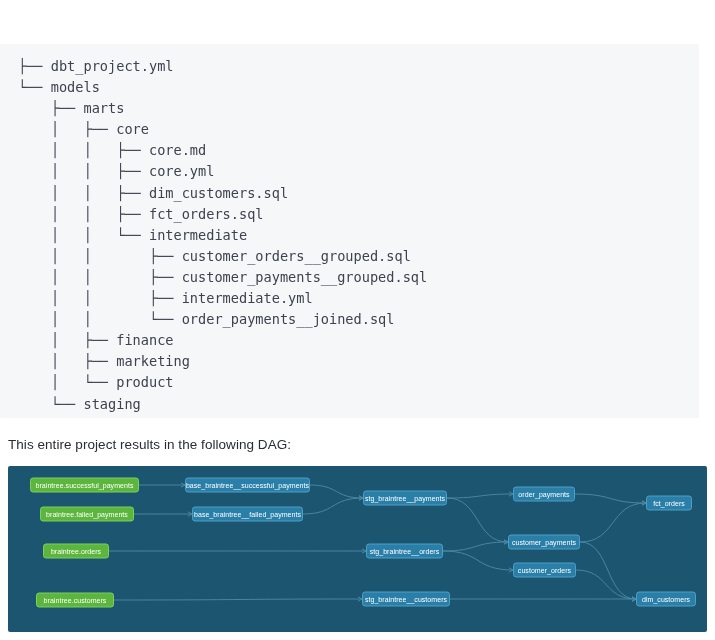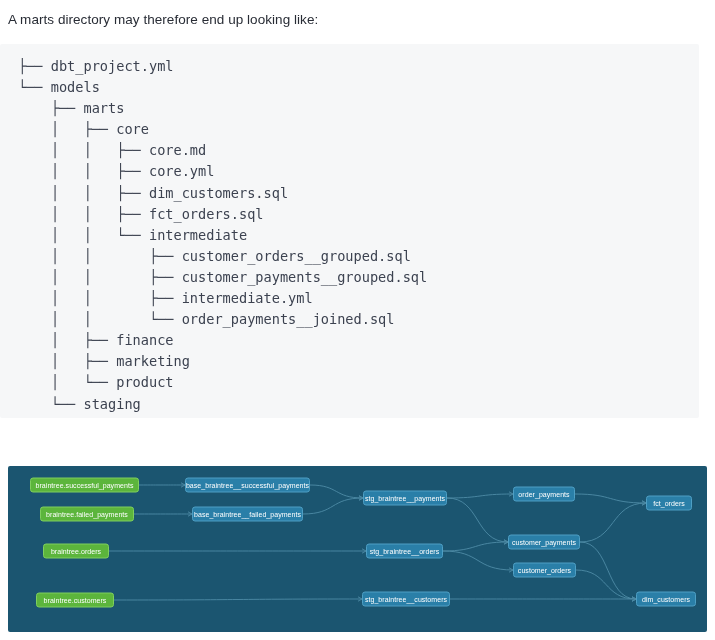--- a/index.html
+++ b/index.html
@@ -101,21 +101,20 @@
   .node.model {
     background: #2a7fa8;
     border: 1px solid #4e9fc4;
   }
 </style>
 </head>
 <body>
 
 <div class="page">
 
-  <div class="prose-line" id="intro-text-1">A marts directory may therefore end up looking like:</div>
 
   <div class="code-block">
     <pre>├── dbt_project.yml
 └── models
     ├── marts
     │   ├── core
     │   │   ├── core.md
     │   │   ├── core.yml
     │   │   ├── dim_customers.sql
     │   │   ├── fct_orders.sql
@@ -123,20 +122,21 @@
     │   │       ├── customer_orders__grouped.sql
     │   │       ├── customer_payments__grouped.sql
     │   │       ├── intermediate.yml
     │   │       └── order_payments__joined.sql
     │   ├── finance
     │   ├── marketing
     │   └── product
     └── staging</pre>
   </div>
 
+  <div class="prose-line" id="intro-text-2">This entire project results in the following DAG:</div>
 
   <div class="dag">
     <div class="dag-canvas">
       <svg id="dag-edges" viewBox="0 0 699 166" preserveAspectRatio="none">
           <path d="M 131 19 C 156.3 19, 151.7 19, 177 19" fill="none" stroke="#4e8ba6" stroke-width="0.9"></path>
           <path d="M 173 16.8 L 177 19 L 173 21.2" fill="none" stroke="#4e8ba6" stroke-width="0.9"></path>
           <path d="M 126 48 C 157.9 48, 152.1 48, 184 48" fill="none" stroke="#4e8ba6" stroke-width="0.9"></path>
           <path d="M 180 45.8 L 184 48 L 180 50.2" fill="none" stroke="#4e8ba6" stroke-width="0.9"></path>
           <path d="M 302 19 C 331.15 19, 325.85 32, 355 32" fill="none" stroke="#4e8ba6" stroke-width="0.9"></path>
           <path d="M 351 29.8 L 355 32 L 351 34.2" fill="none" stroke="#4e8ba6" stroke-width="0.9"></path>

